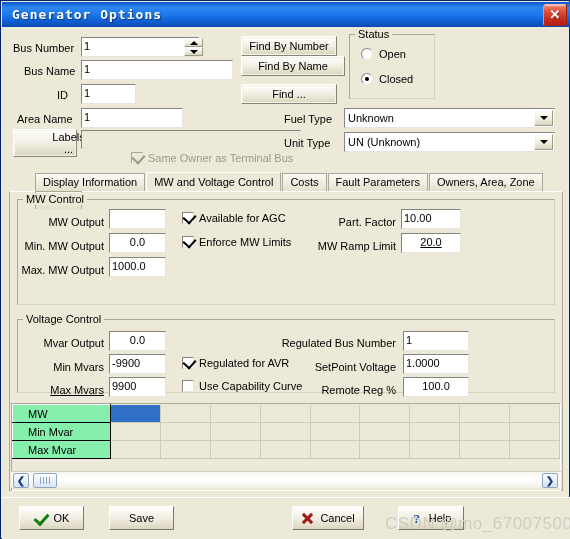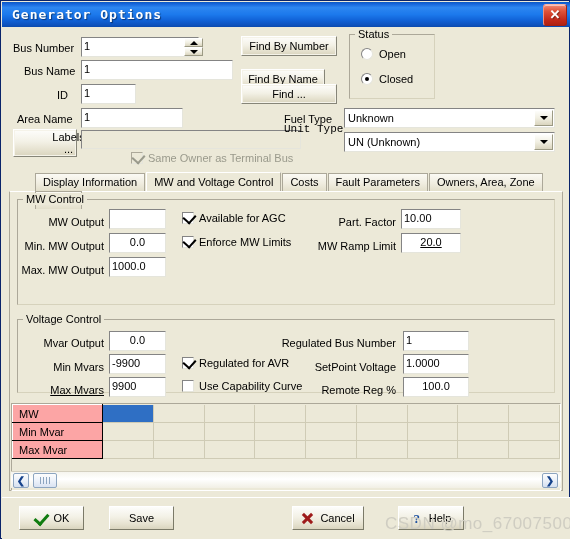--- a/index.html
+++ b/index.html
@@ -166,23 +166,23 @@
     border-right-color:#FFFFFF;border-bottom-color:#FFFFFF;
     overflow:hidden;
   }
   .grid table{border-collapse:collapse;table-layout:fixed;}
   .grid td{
     height:17px;font-size:11px;color:#000;
     border-right:1px solid #CFCBB5;border-bottom:1px solid #CFCBB5;
     background:#ECE9D8;padding:0 3px;overflow:hidden;white-space:nowrap;
   }
   .grid td.rowhead{
-    width:83px;background:#fca5a5;border:1px solid #000;
+    width:83px;background:#86efac;border:1px solid #000;
     border-top-color:#FFFFFF;border-left-color:#FFFFFF;
-    font-size:11px;padding-left:6px;
+    font-size:11px;padding-left:15px;
   }
   .grid td.sel{background:#2F6FC4;}
   .hscroll{
     position:absolute;left:10px;top:470px;width:550px;height:17px;box-sizing:border-box;
     background:linear-gradient(180deg,#F6F5EE 0%,#FFFFFF 45%,#F1EFE4 100%);
     border-top:1px solid #D4D0C0;
   }
   .sb-btn{
     position:absolute;top:1px;width:16px;height:15px;box-sizing:border-box;
     background:linear-gradient(180deg,#FDFDFD 0%,#EAF0F8 50%,#D6E0F0 100%);
@@ -277,21 +277,21 @@
   <div class="cb dim" style="left:83px;top:151px;padding-left:47px;">
     <span class="box">
         <span class="tick"></span>
       </span>
     <span class="cb-label">Same Owner as Terminal Bus</span>
   </div>
 
   <div class="btn" style="left:240px;top:35px;width:96px;height:20px;">
     <span>Find By Number</span>
   </div>
-  <div class="btn" style="left:240px;top:68px;width:84px;height:20px;">
+  <div class="btn" style="left:240px;top:55px;width:104px;height:20px;">
     <span>Find By Name</span>
   </div>
   <div class="btn" style="left:240px;top:83px;width:96px;height:20px;">
     <span>Find ...</span>
   </div>
 
   <div class="group" style="left:348px;top:33px;width:86px;height:65px;"></div>
   <span class="group-title" style="left:354px;top:27px;">Status</span>
   <div class="rb" style="left:360px;top:47px;">
     <span class="circle"></span>
@@ -305,21 +305,21 @@
   </div>
 
   <span class="lbl" style="left:283px;top:112px;">Fuel Type</span>
   <div class="combo" style="left:343px;top:107px;width:211px;height:20px;">
     <span class="cv">Unknown</span>
     <span class="arrow">
         <span class="tri-down"></span>
       </span>
   </div>
 
-  <span class="lbl" style="left:283px;top:122px;font-family:Liberation Mono, monospace;">Unit Type</span>
+  <span class="lbl" style="left:283px;top:136px;">Unit Type</span>
   <div class="combo" style="left:343px;top:131px;width:211px;height:20px;">
     <span class="cv">UN (Unknown)</span>
     <span class="arrow">
         <span class="tri-down"></span>
       </span>
   </div>
 
   <div class="tabpanel"></div>
   <div class="tabstrip">
     <div class="tab"><span>Display Information</span></div>

